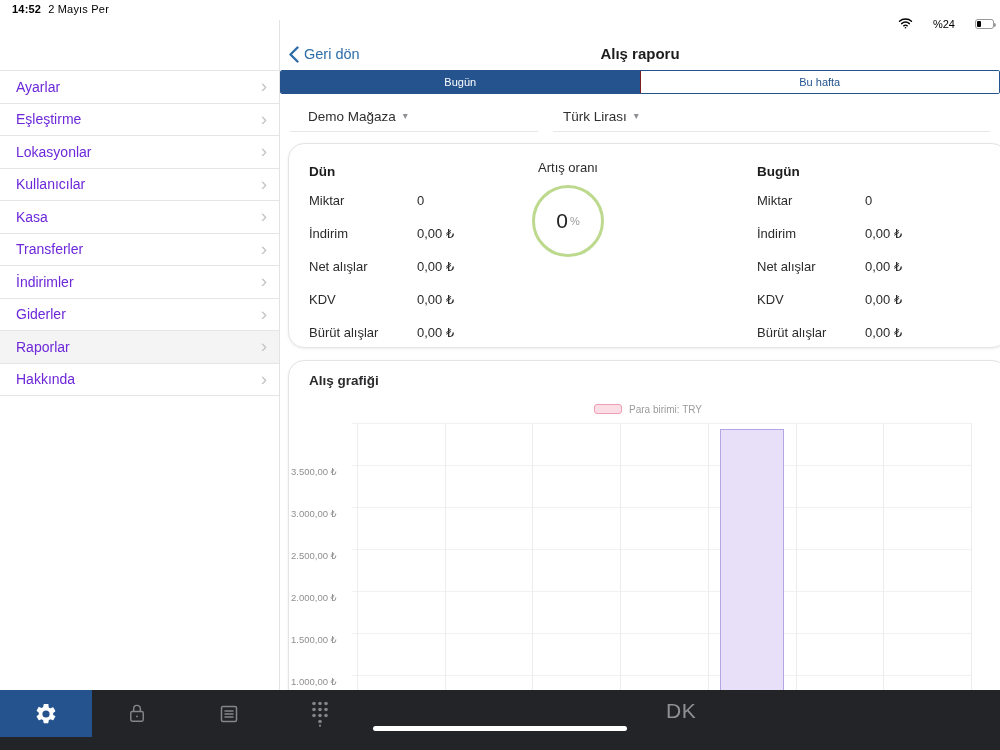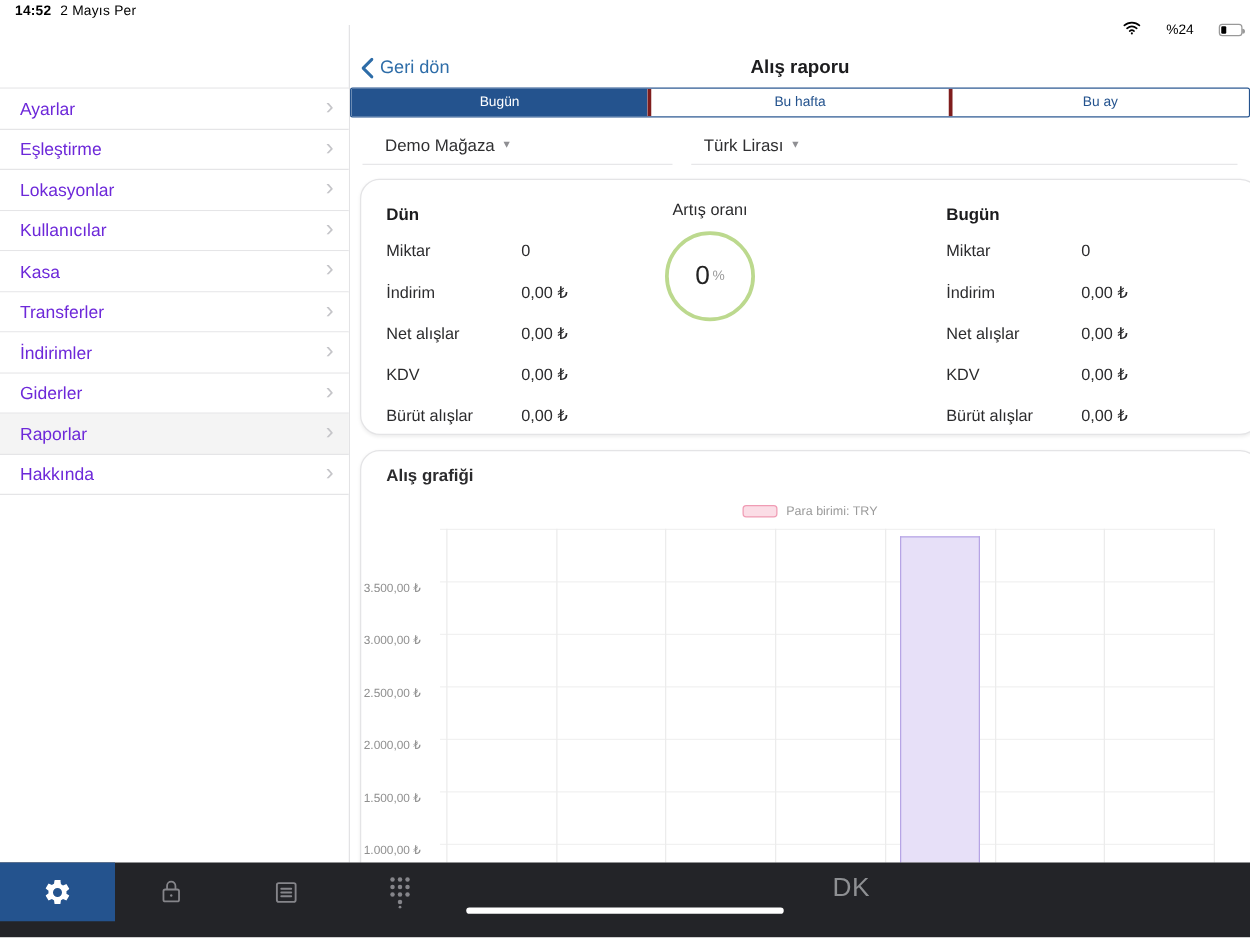--- a/index.html
+++ b/index.html
@@ -29,21 +29,21 @@
   .mi-label { font-size:14px; color:#6d28d9; }
   .mi-chev { font-size:19px; line-height:1; color:#c5c5c9; font-weight:400; transform:translateY(-1px); }
   .logout-btn { position:absolute; top:400px; left:0; width:280px; height:33px; background:#24538E; color:#fff; display:flex; align-items:center; justify-content:center; gap:8px; font-size:14px; cursor:pointer; }
 
   
   .main { position:absolute; left:280px; top:20px; width:720px; height:670px; background:#fff; overflow:hidden; }
   .back-link { position:absolute; left:9px; top:24px; height:20px; display:flex; align-items:center; gap:5px; color:#2E6DA8; font-size:14.5px; cursor:pointer; }
   .page-title { position:absolute; left:0; right:0; top:25px; text-align:center; font-size:15px; font-weight:700; color:#1c1c1e; }
 
   .segmented { position:absolute; left:0; top:50px; width:720px; height:24px; display:flex; border:1px solid #24538E; border-radius:2px; overflow:hidden; background:#fff; }
-  .seg { flex:1; display:flex; align-items:center; justify-content:center; font-size:11px; color:#24538E; background:#fff; border-left:3px solid #7f1d1d; cursor:pointer; }
+  .seg { flex:1; display:flex; align-items:center; justify-content:center; font-size:11px; color:#24538E; background:#fff; border-left:1px solid #7f1d1d; cursor:pointer; }
   .seg:first-child { border-left:none; }
   .seg.selected { background:#24538E; color:#fff; }
 
   .filter-field { position:absolute; top:82px; height:30px; border-bottom:1px solid #e7e7e9; display:flex; align-items:center; cursor:pointer; }
   .filter-field .f-label { font-size:13.5px; color:#2f2f31; }
   .filter-field .f-caret { font-size:10px; color:#8f8f93; margin-left:7px; transform:translateY(-1px); }
   .field-store { left:10px; width:248px; padding-left:18px; }
   .field-currency { left:273px; width:437px; padding-left:10px; }
 
   .card { position:absolute; left:8px; width:720px; background:#fff; border:1px solid #e4e4e6; border-radius:16px; box-shadow:0 1px 3px rgba(0,0,0,.07); }
@@ -159,21 +159,20 @@
       <svg width="10" height="17" viewBox="0 0 10 17" fill="none" stroke="#2E6DA8" stroke-width="2.4" stroke-linecap="round" stroke-linejoin="round">
           <polyline points="8.5,1.5 1.5,8.5 8.5,15.5"></polyline>
         </svg>
       <span>Geri dön</span>
     </div>
     <div class="page-title">Alış raporu</div>
 
     <div class="segmented">
       <div class="seg selected">Bugün</div>
       <div class="seg">Bu hafta</div>
-      <div class="seg">Bu ay</div>
     </div>
 
     <div class="filter-field field-store">
       <span class="f-label">Demo Mağaza</span>
       <span class="f-caret">▾</span>
     </div>
     <div class="filter-field field-currency">
       <span class="f-label">Türk Lirası</span>
       <span class="f-caret">▾</span>
     </div>

